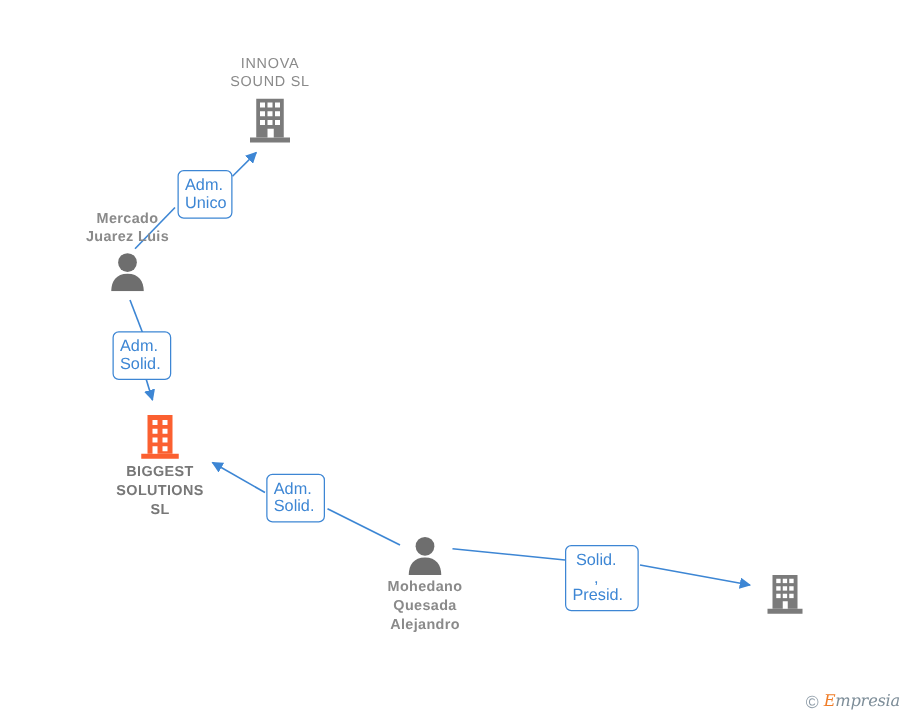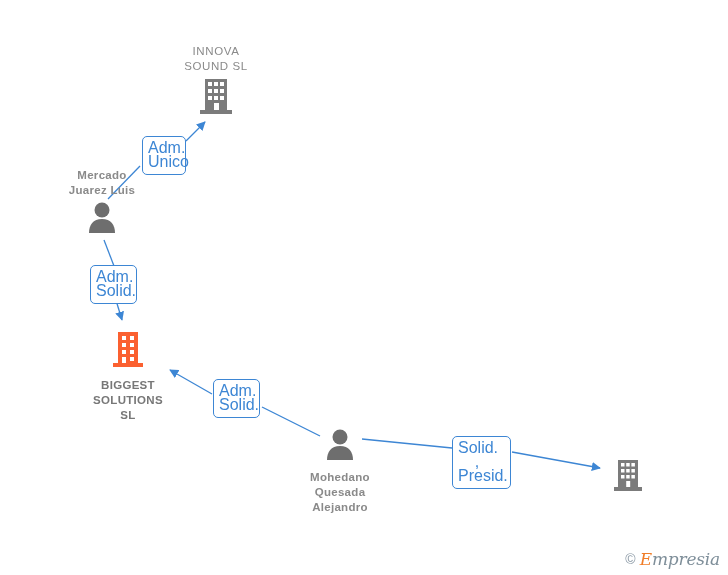--- a/index.html
+++ b/index.html
@@ -35,21 +35,21 @@
     text-align: center;
     z-index: 3;
   }
   .node .glyph {
     display: block;
     margin: 0 auto;
     line-height: 0;
   }
   .node .label {
     display: block;
-    margin-top: 10px;
+    margin-top: 3px;
     font-size: 11.5px;
     line-height: 15px;
     color: #7b7b7b;
     letter-spacing: 0.3px;
     white-space: pre-line;
   }
   .node.company .label {
     font-weight: bold;
     color: #777777;
   }
@@ -68,21 +68,21 @@
   }
 
   
   .chip {
     position: absolute;
     box-sizing: border-box;
     background: #ffffff;
     border: 1.4px solid #3d86d4;
     border-radius: 5px;
     color: #3d86d4;
-    font-size: 16px;
+    font-size: 13px;
     line-height: 14px;
     text-align: center;
     padding: 4px 14px 5px 5px;
     white-space: pre-line;
     z-index: 4;
   }
 
   
   #watermark {
     position: absolute;
@@ -93,21 +93,21 @@
     gap: 4px;
     z-index: 6;
   }
   #watermark .copy {
     font-size: 14px;
     color: #8c9aa6;
   }
   #watermark .brand {
     font-family: "DejaVu Serif", serif;
     font-style: italic;
-    font-size: 17px;
+    font-size: 13px;
     letter-spacing: -0.2px;
   }
   #watermark .brand .b-first { color: #f07d28; }
   #watermark .brand .b-rest  { color: #7e8e99; }
 </style>
 </head>
 <body>
 
 <div id="canvas">
 

